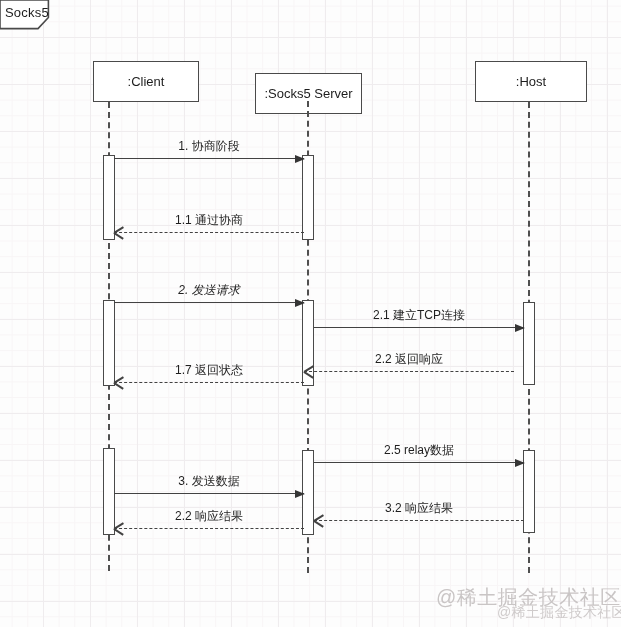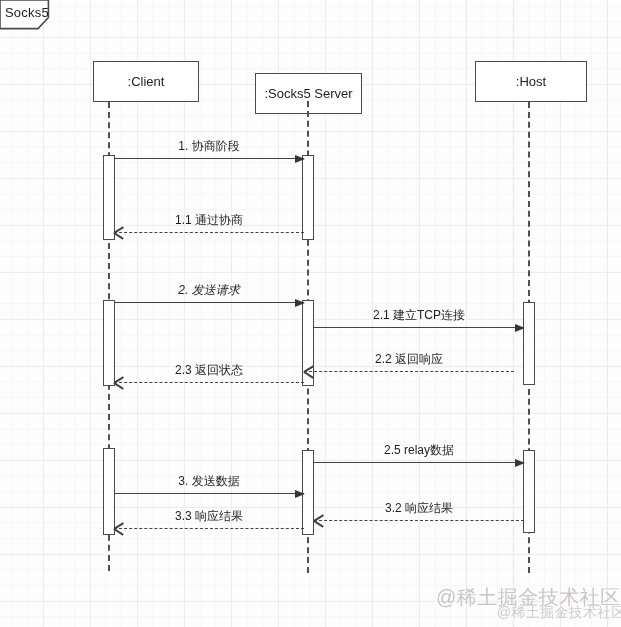--- a/index.html
+++ b/index.html
@@ -155,21 +155,21 @@
     <span class="ah-solid-right"></span>
   </div>
 
   <div class="message dashed m22">
     <span class="mlabel">2.2 返回响应</span>
     <span class="mline"></span>
     <span class="ah-open-left"></span>
   </div>
 
   <div class="message dashed m23">
-    <span class="mlabel">2.3 返回状态</span>
+    <span class="mlabel">1.7 返回状态</span>
     <span class="mline"></span>
     <span class="ah-open-left"></span>
   </div>
 
   <div class="message solid m3">
     <span class="mlabel">3. 发送数据</span>
     <span class="mline"></span>
     <span class="ah-solid-right"></span>
   </div>
 
@@ -179,21 +179,21 @@
     <span class="ah-solid-right"></span>
   </div>
 
   <div class="message dashed m32">
     <span class="mlabel">3.2 响应结果</span>
     <span class="mline"></span>
     <span class="ah-open-left"></span>
   </div>
 
   <div class="message dashed m33">
-    <span class="mlabel">3.3 响应结果</span>
+    <span class="mlabel">2.2 响应结果</span>
     <span class="mline"></span>
     <span class="ah-open-left"></span>
   </div>
 
   <div class="watermark-lg">@稀土掘金技术社区</div>
   <div class="watermark-sm">@稀土掘金技术社区</div>
 
 </div>
 
 </body></html>

